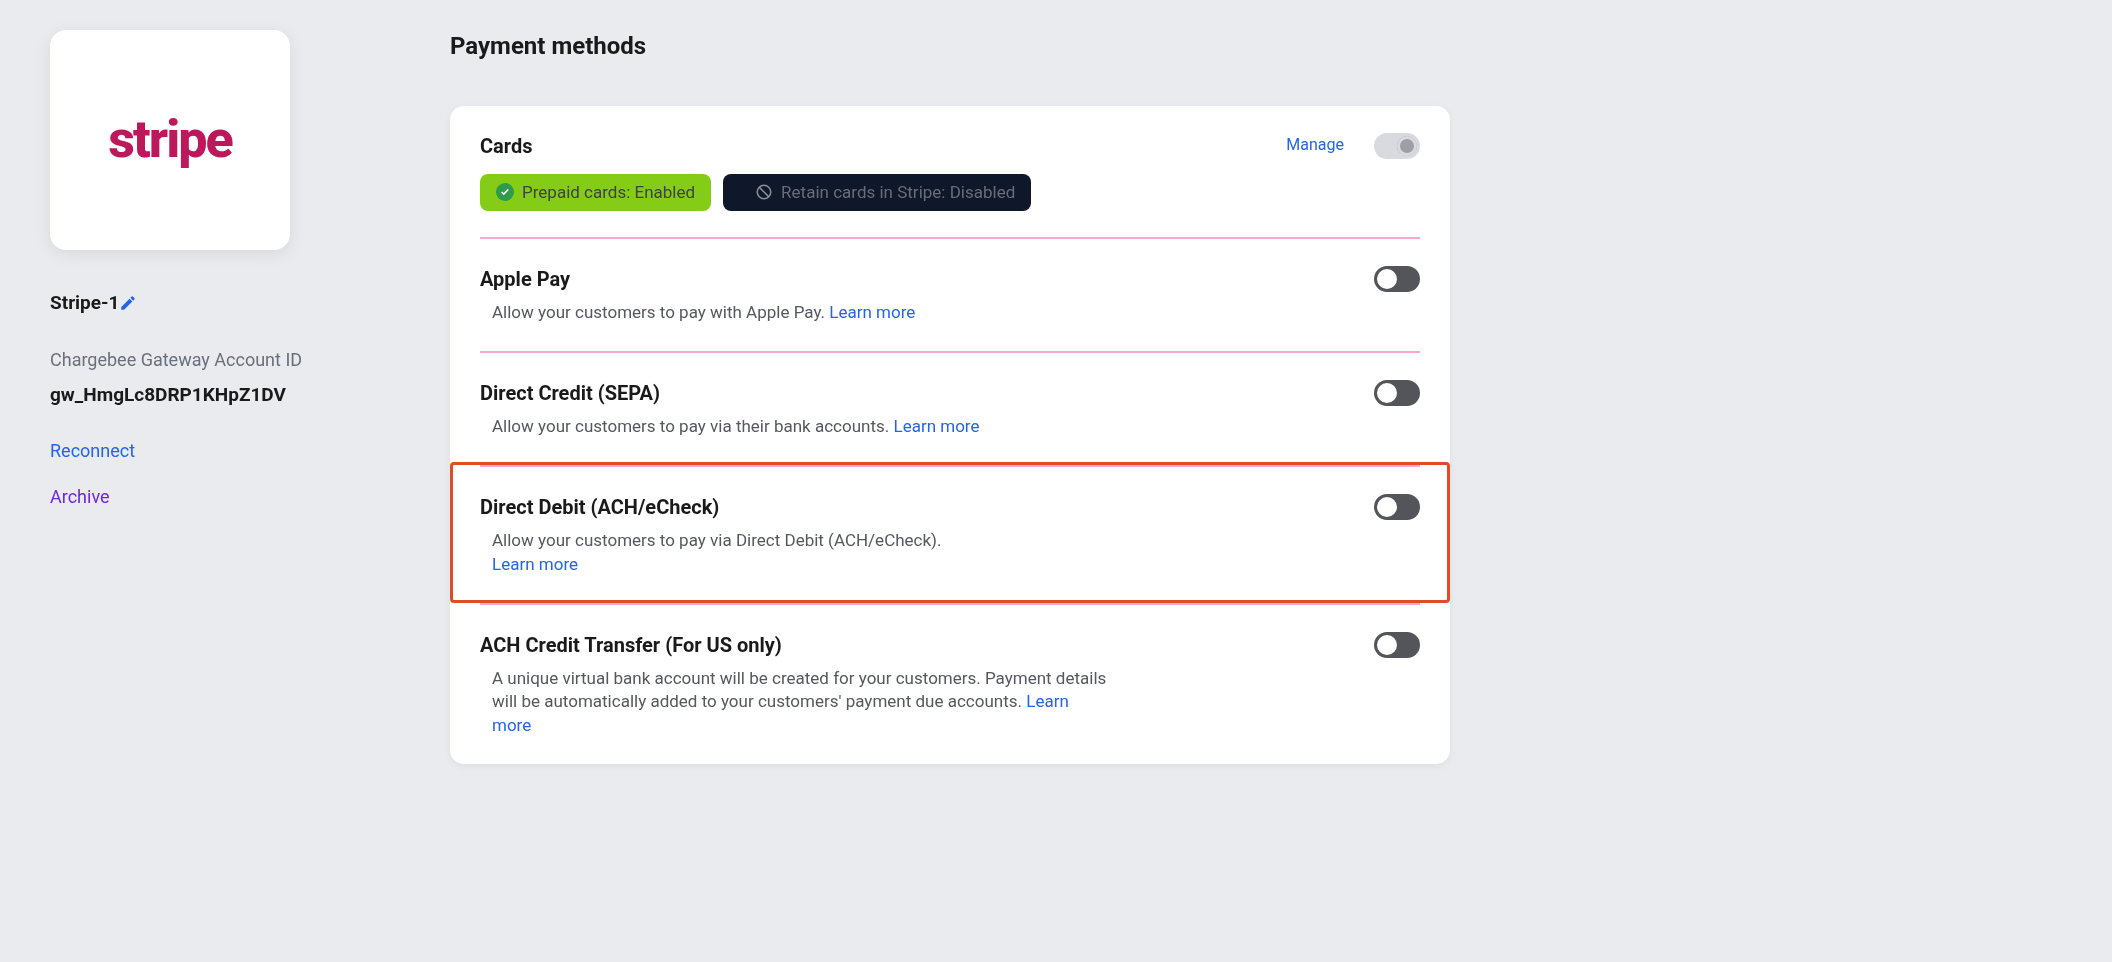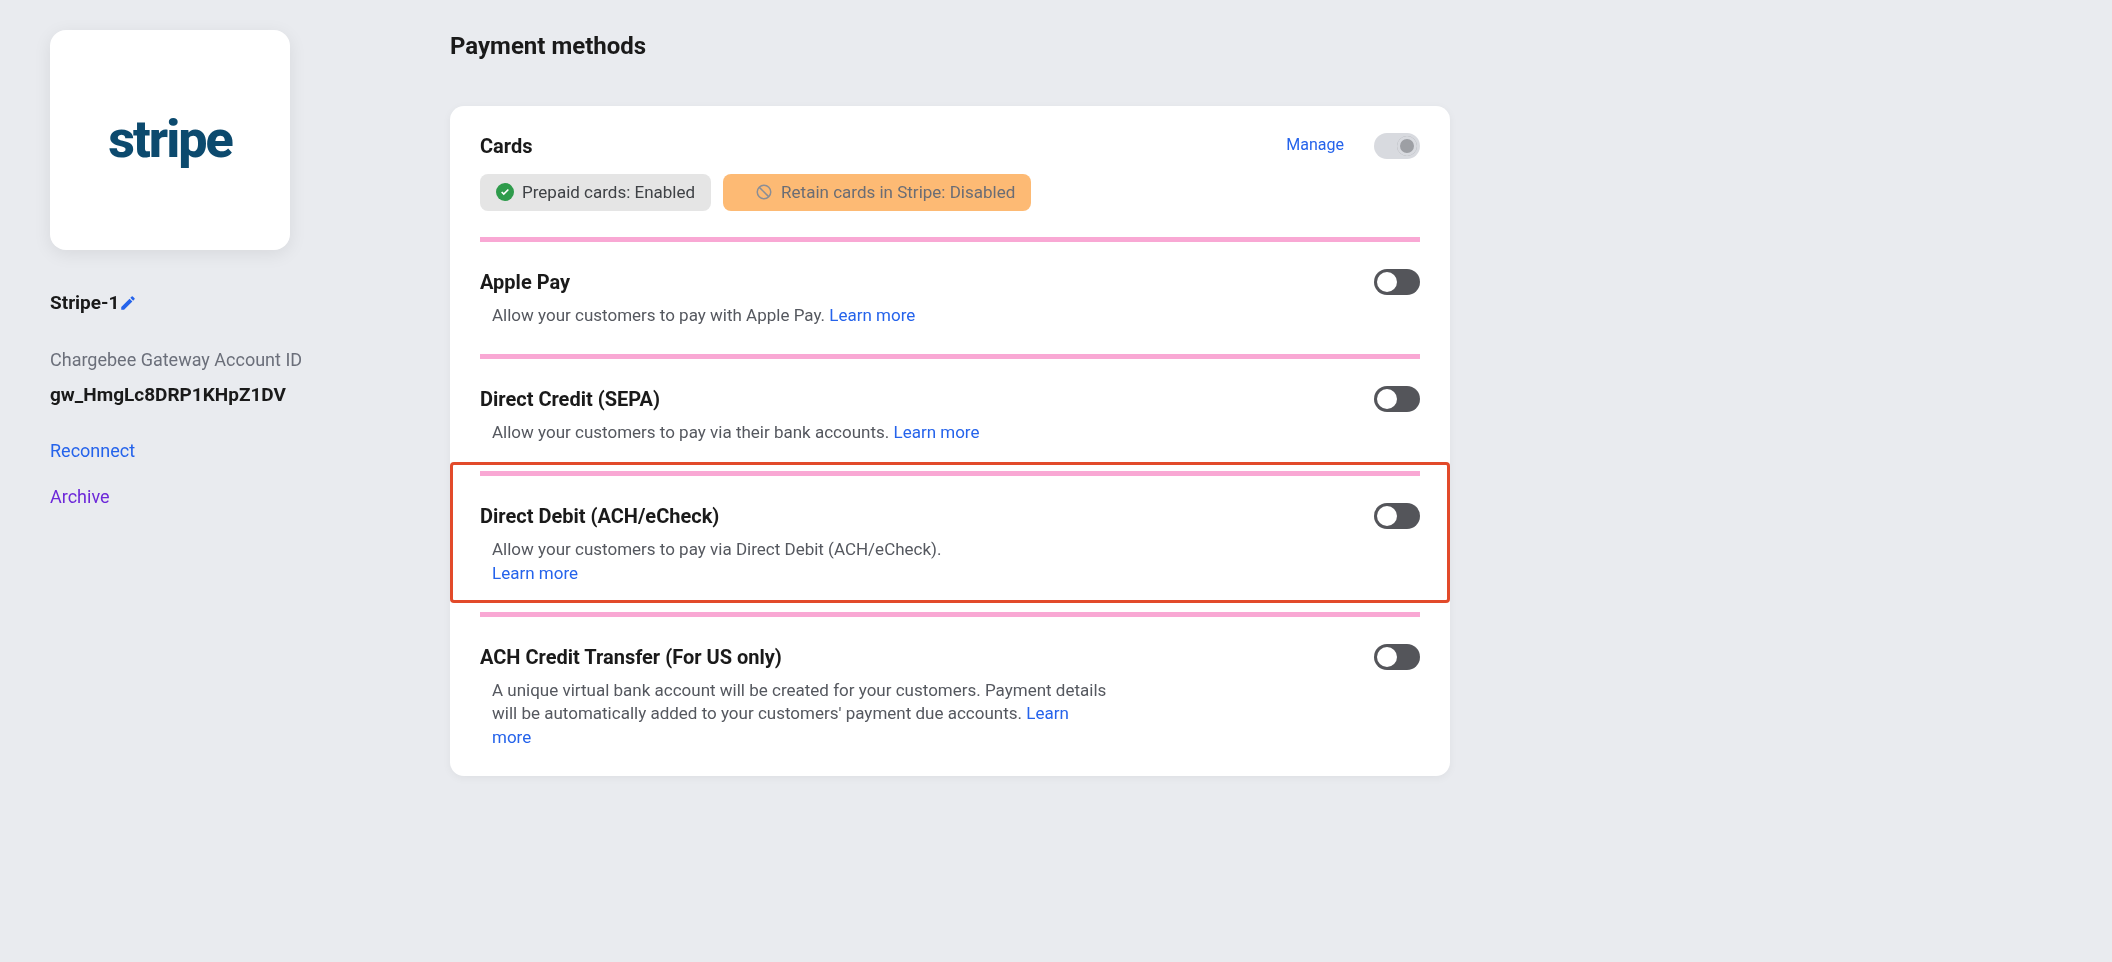--- a/index.html
+++ b/index.html
@@ -26,21 +26,21 @@
     border-radius: 16px;
     box-shadow: 0 4px 18px rgba(0,0,0,0.08);
     display: flex;
     align-items: center;
     justify-content: center;
     margin-bottom: 40px;
   }
   .stripe-logo {
     font-size: 52px;
     font-weight: 800;
-    color: #0c4a6e;
+    color: #be185d;
     letter-spacing: -2px;
   }
   .field-label {
     font-size: 18px;
     color: #6b6f7a;
     margin-bottom: 10px;
   }
   .field-value {
     font-size: 19px;
     font-weight: 700;
@@ -78,21 +78,21 @@
     margin-bottom: 42px;
   }
   .panel {
     background: #fff;
     border-radius: 14px;
     box-shadow: 0 2px 8px rgba(0,0,0,0.05);
     padding: 0 30px;
   }
   .method-row {
     padding: 26px 0;
-    border-bottom: 5px solid #f9a8d4;
+    border-bottom: 2px solid #f9a8d4;
     position: relative;
   }
   .method-row:last-child { border-bottom: none; }
   .method-header {
     display: flex;
     align-items: center;
     justify-content: space-between;
   }
   .method-title {
     font-size: 20px;
@@ -151,25 +151,25 @@
   }
   .badge {
     display: inline-flex;
     align-items: center;
     gap: 8px;
     padding: 7px 16px;
     border-radius: 8px;
     font-size: 17px;
   }
   .badge.green {
-    background: #e5e5e5;
+    background: #84cc16;
     color: #3f4246;
   }
   .badge.grey {
-    background: #fdba74;
+    background: #0f172a;
     color: #6a6d75;
     padding-left: 32px;
   }
   .check-circle {
     width: 18px;
     height: 18px;
     border-radius: 50%;
     background: #2e9b4b;
     display: inline-flex;
     align-items: center;

